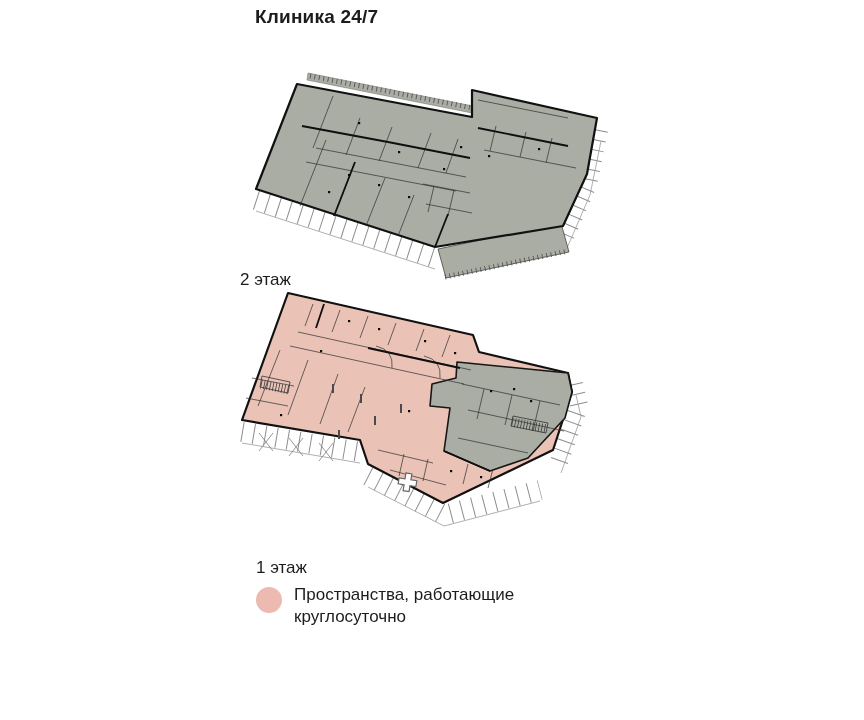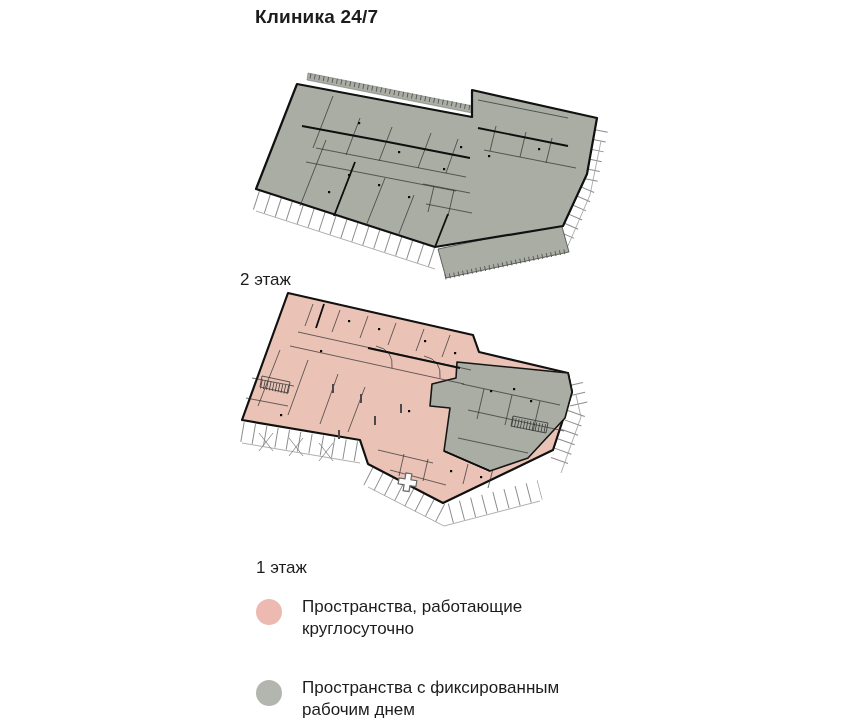--- a/index.html
+++ b/index.html
@@ -6,21 +6,21 @@
   #stage{
     position:relative;width:692px;height:720px;background:#fff;overflow:hidden;
     font-family:"Liberation Sans", sans-serif;color:#1c1c1c;
   }
   .abs{position:absolute;}
   .page-title{left:255px;top:6px;font-size:19px;font-weight:600;letter-spacing:.2px;}
   .floor-label{font-size:17px;font-weight:400;}
   .floor-label.f2{left:240px;top:270px;}
   .floor-label.f1{left:256px;top:516px;margin-top:42px;}
   .legend{left:256px;top:584px;display:flex;flex-direction:column;gap:24px;}
-  .legend-item{display:flex;align-items:flex-start;gap:20px;margin-top:12px;}
+  .legend-item{display:flex;align-items:flex-start;gap:12px;}
   .legend-item svg{flex:0 0 auto;margin-top:3px;}
   .legend-text{font-size:17px;line-height:1.32;max-width:300px;}
   svg .thin{stroke:#2e2e2e;stroke-width:.7;fill:none;}
   svg .thick{stroke:#0f0f0f;stroke-width:1.8;fill:none;}
   svg .band{stroke:#ffffff;stroke-width:22;fill:none;stroke-linecap:butt;}
   svg .band-edge{stroke:#9a9a9a;stroke-width:.8;fill:none;}
   svg .mullion{stroke:#8d8d8d;stroke-width:20;fill:none;stroke-dasharray:1 10.5;}
   svg .ticks{stroke:#555;stroke-width:5;fill:none;stroke-dasharray:.9 3.6;}
   svg .stairdash{stroke:#3d3d3d;stroke-width:9;fill:none;stroke-dasharray:.8 2.2;}
   svg .dot{fill:#0b0b0b;}
@@ -197,21 +197,15 @@
   </svg>
   <div class="abs floor-label f1">1 этаж</div>
 
   <div class="abs legend">
     <div class="legend-item">
       <svg width="26" height="26">
         <circle cx="13" cy="13" r="13" fill="#ecbab0"></circle>
       </svg>
       <div class="legend-text">Пространства, работающие круглосуточно</div>
     </div>
-    <div class="legend-item">
-      <svg width="26" height="26">
-        <circle cx="13" cy="13" r="13" fill="#b3b6af"></circle>
-      </svg>
-      <div class="legend-text">Пространства с фиксированным рабочим днем</div>
-    </div>
   </div>
 
 </div>
 
 </body></html>

